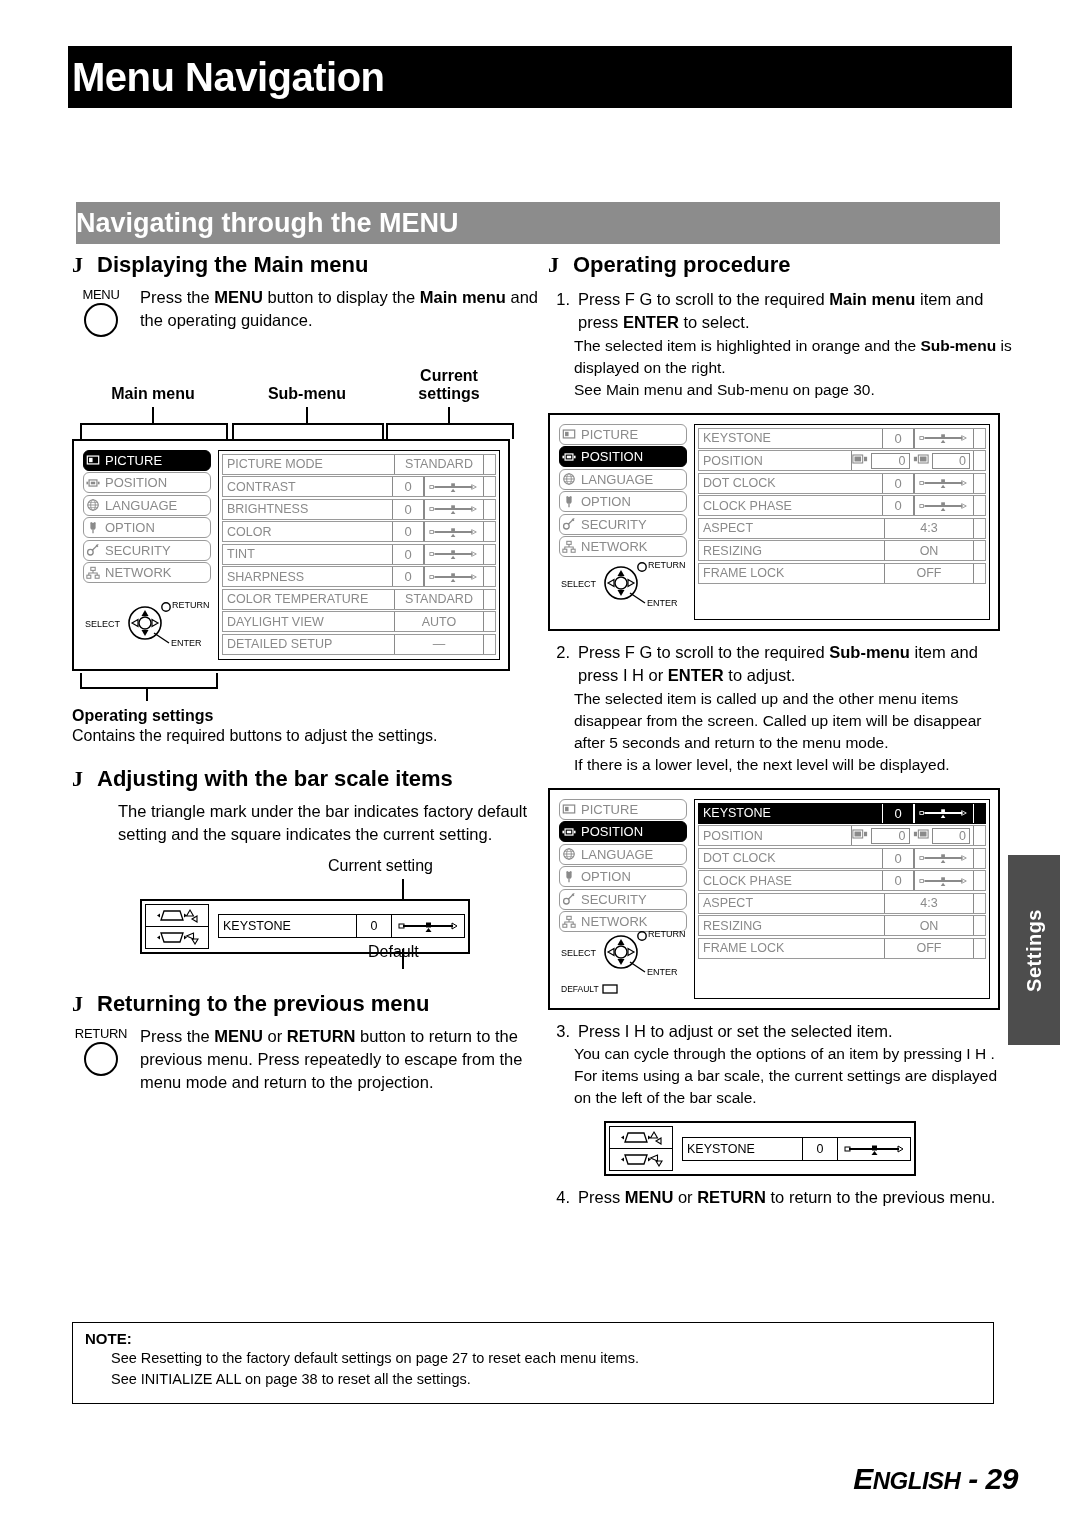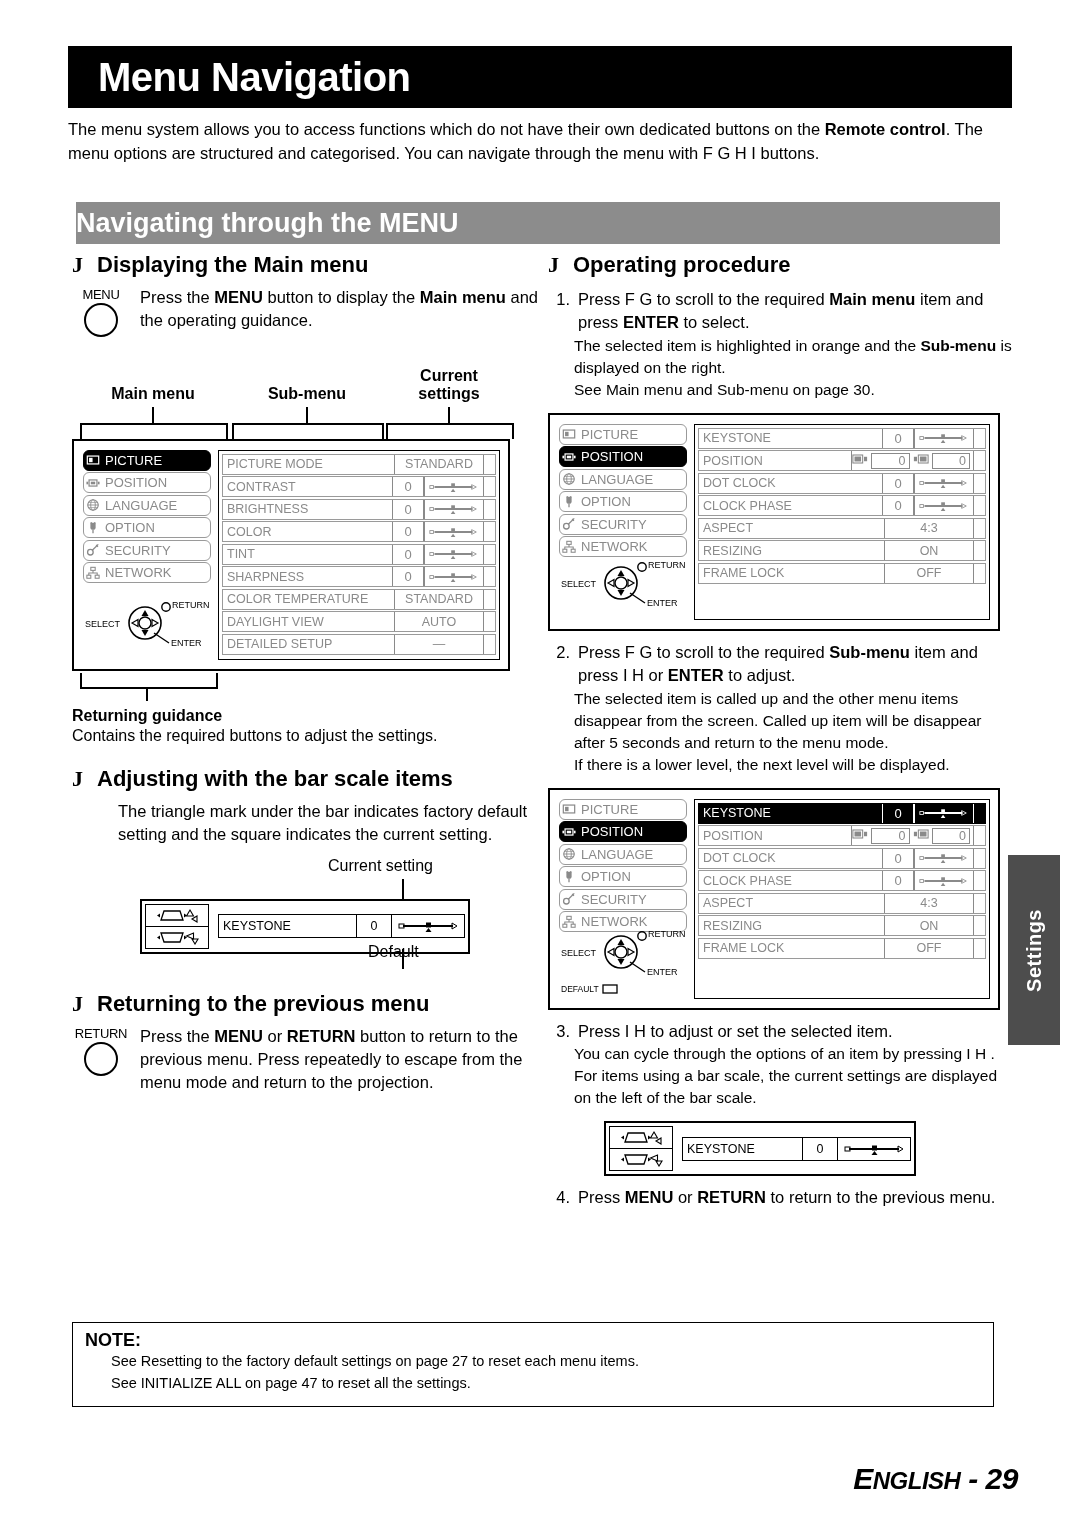--- a/index.html
+++ b/index.html
@@ -9,21 +9,21 @@
   }
   .page{position:absolute;inset:0;}
 
   
   .title-bar{
     position:absolute;left:68px;top:46px;width:944px;height:62px;
     background:#000;display:flex;align-items:center;
   }
   .title-bar .t{
     color:#fff;font-size:40px;font-weight:bold;letter-spacing:-0.5px;
-    padding-left:30px;line-height:1;
+    padding-left:4px;line-height:1;
   }
 
   
   .intro{
     position:absolute;left:68px;top:118px;width:944px;
     font-size:16.5px;line-height:1.45;
   }
   .intro b{font-weight:bold;}
 
   
@@ -134,40 +134,39 @@
   .side-tab span{
     color:#fff;font-size:20px;font-weight:bold;
     writing-mode:vertical-rl;transform:rotate(180deg);letter-spacing:0.5px;
   }
 
   
   .note-box{
     position:absolute;left:72px;top:1322px;width:922px;
     border:1.6px solid #000;padding:8px 10px 12px 12px;box-sizing:border-box;
   }
-  .note-title{font-size:18px;font-weight:bold;line-height:1.1;}
+  .note-title{font-size:15px;font-weight:bold;line-height:1.1;}
   .note-line{font-size:14.5px;margin-left:26px;line-height:1.5;}
 
   
   .footer{
     position:absolute;right:62px;top:1462px;font-style:italic;font-weight:bold;
     font-size:30px;letter-spacing:-0.5px;
   }
   .footer .sm{font-size:24px;}
 </style>
 </head>
 <body>
 
 <div class="page">
 
   <div class="title-bar">
     <div class="t">Menu Navigation</div>
   </div>
 
-  <div class="intro" id="intro">The menu system allows you to access functions which do not have their own dedicated buttons on the <b>Remote control</b>. The menu options are structured and categorised. You can navigate through the menu with F  G  H  I  buttons.</div>
 
   <div class="section-bar">
     <div class="t">Navigating through the MENU</div>
   </div>
 
   <div class="col-left">
 
     <div class="h-sub">
       <span class="j">J</span>
       <span>Displaying the Main menu</span>
@@ -364,21 +363,21 @@
             <div class="val">—</div>
             <div class="tail"></div>
           </div>
         </div>
     </div>
 
     <div style="position:relative;height:34px;margin-top:2px;">
       <div style="position:absolute;left:8px;top:0;width:134px;height:14px;border:2px solid #000;border-top:none;"></div>
       <div class="bk-stem" style="left:74px;top:14px;height:14px;"></div>
     </div>
-    <div style="font-size:16px;font-weight:bold;">Returning guidance</div>
+    <div style="font-size:16px;font-weight:bold;">Operating settings</div>
     <div style="font-size:16px;line-height:1.4;">Contains the required buttons to adjust the settings.</div>
 
     <div class="h-sub" style="margin-top:18px;">
       <span class="j">J</span>
       <span>Adjusting with the bar scale items</span>
     </div>
     <div style="font-size:16.5px;line-height:1.42;margin-left:46px;margin-top:8px;">The triangle mark under the bar indicates factory default setting and the square indicates the current setting.</div>
 
     <div style="position:relative;height:118px;margin-top:10px;">
       <div class="callout" style="left:256px;top:0;">Current setting</div>
@@ -842,21 +841,21 @@
       </div>
   </div>
 
   <div class="side-tab">
     <span>Settings</span>
   </div>
 
   <div class="note-box">
     <div class="note-title">NOTE:</div>
     <div class="note-line">See  Resetting to the factory default settings  on page 27 to reset each menu items.</div>
-    <div class="note-line">See  INITIALIZE ALL  on page 47 to reset all the settings.</div>
+    <div class="note-line">See  INITIALIZE ALL  on page 38 to reset all the settings.</div>
   </div>
 
   <div class="footer">
     <span>E</span><span class="sm">NGLISH</span>
     <span>- 29</span>
   </div>
 
 </div>
 
 </body></html>

